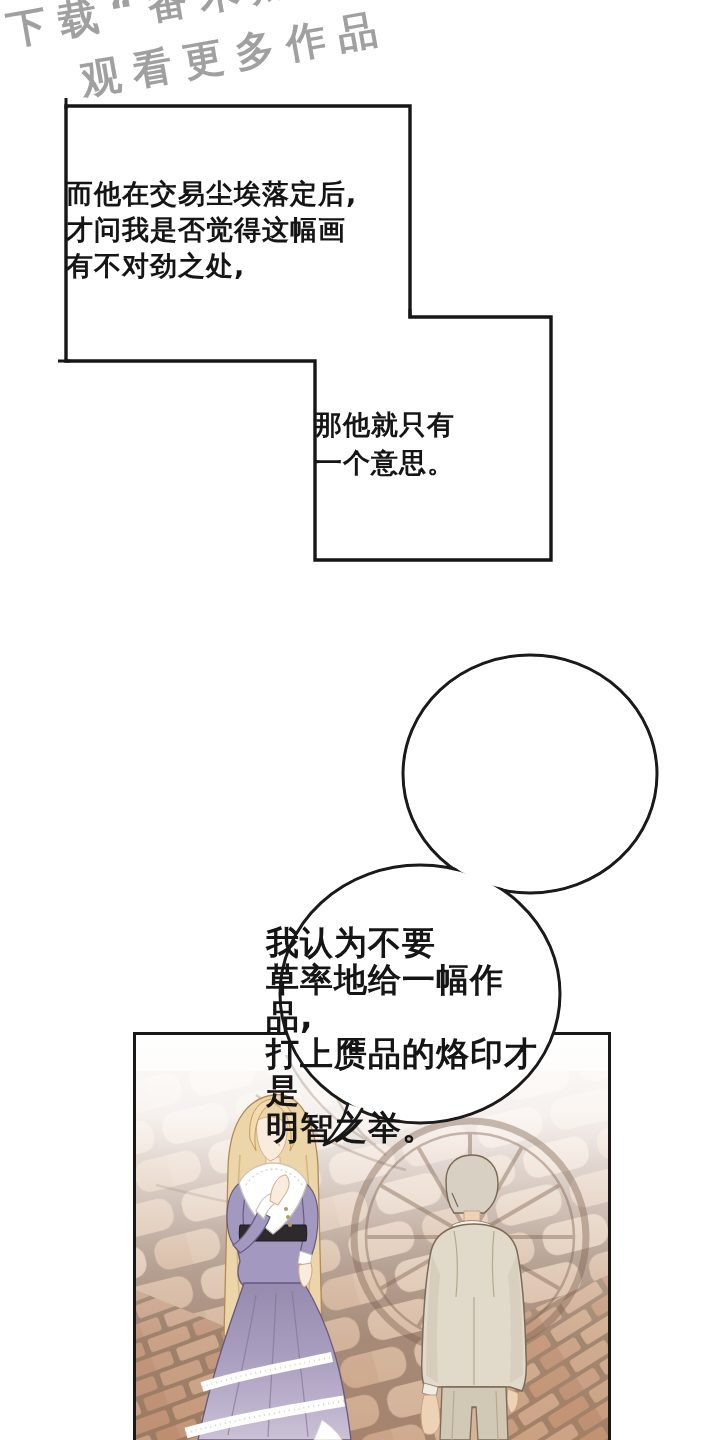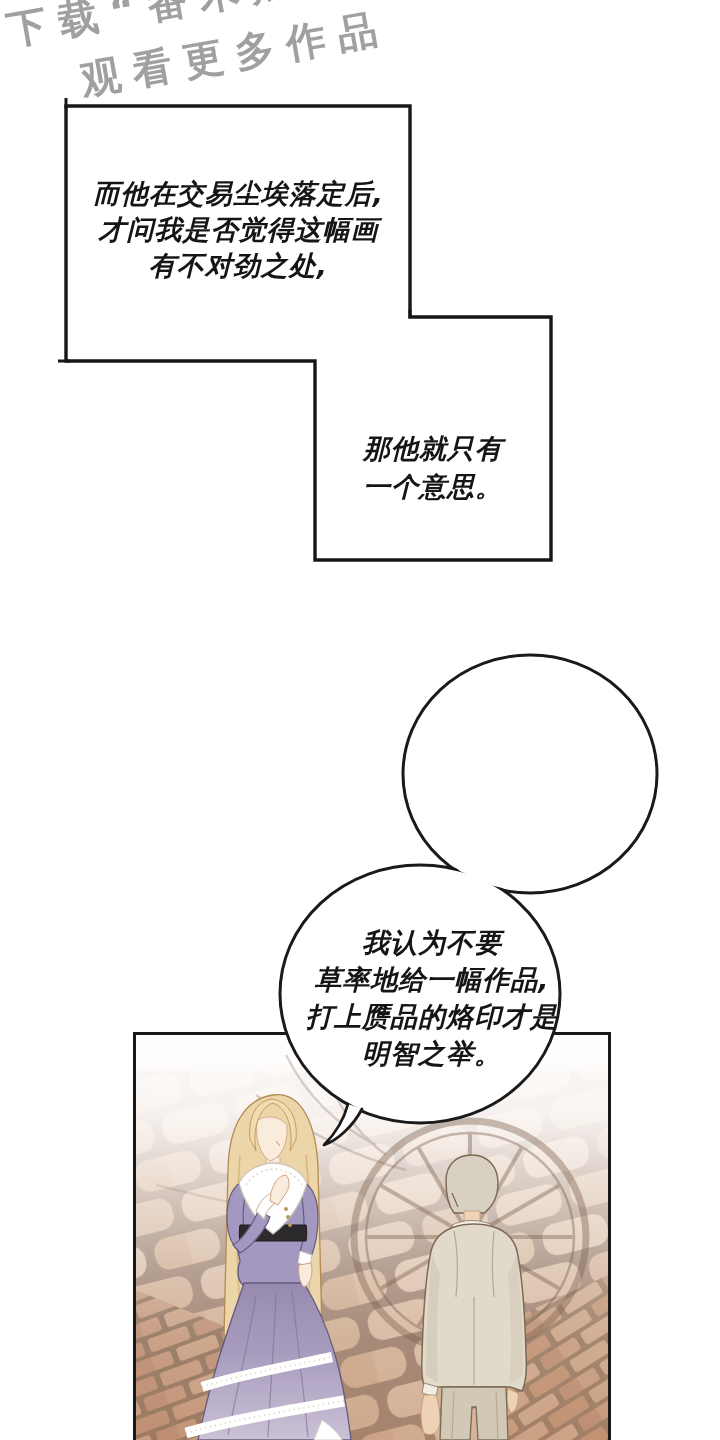--- a/index.html
+++ b/index.html
@@ -12,27 +12,27 @@
     position:absolute;left:2px;top:0px;transform:rotate(-10deg);transform-origin:0 0;
     font-weight:700;font-size:40px;line-height:62px;letter-spacing:12px;
     color:var(--watermark-gray,#a0a0a0);white-space:nowrap;z-index:9;
     text-shadow:2px 0 0 #fff,-2px 0 0 #fff,0 2px 0 #fff,0 -2px 0 #fff,
       1.5px 1.5px 0 #fff,-1.5px 1.5px 0 #fff,1.5px -1.5px 0 #fff,-1.5px -1.5px 0 #fff,
       0 0 6px rgba(255,255,255,.9);
   }
   .watermark .wm2{padding-left:64px;}
   
   .cap-text,.bub-text{
-    position:absolute;color:var(--ink,#151515);font-weight:700;text-align:center;
-    white-space:pre-line;letter-spacing:1px;z-index:6;font-style:italic;
+    position:absolute;color:var(--ink,#151515);font-weight:700;
+    white-space:pre-line;letter-spacing:1px;z-index:6;
   }
   .box1{left:66px;top:176px;width:345px;font-size:27px;line-height:36px;}
-  .box2{left:315px;top:406px;width:236px;font-size:27px;line-height:38px;margin-top:24px;}
+  .box2{left:315px;top:406px;width:236px;font-size:27px;line-height:38px;}
   .b1{left:402px;top:736px;width:258px;font-size:27px;line-height:33px;}
-  .b2{left:290px;top:924px;width:284px;font-size:27px;line-height:37px;}
+  .b2{left:266px;top:924px;width:284px;font-size:33px;line-height:37px;}
   .overlay-svg{position:absolute;left:0;top:0;z-index:5;pointer-events:none;}
   .caption-svg{position:absolute;left:0;top:0;z-index:4;pointer-events:none;}
   
   .panel{
     position:absolute;left:133px;top:1032px;width:478px;height:408px;
     box-sizing:border-box;border:3px solid #181818;border-bottom:none;
     background:#fff;z-index:2;
   }
   .panel svg{display:block;}
 </style>

